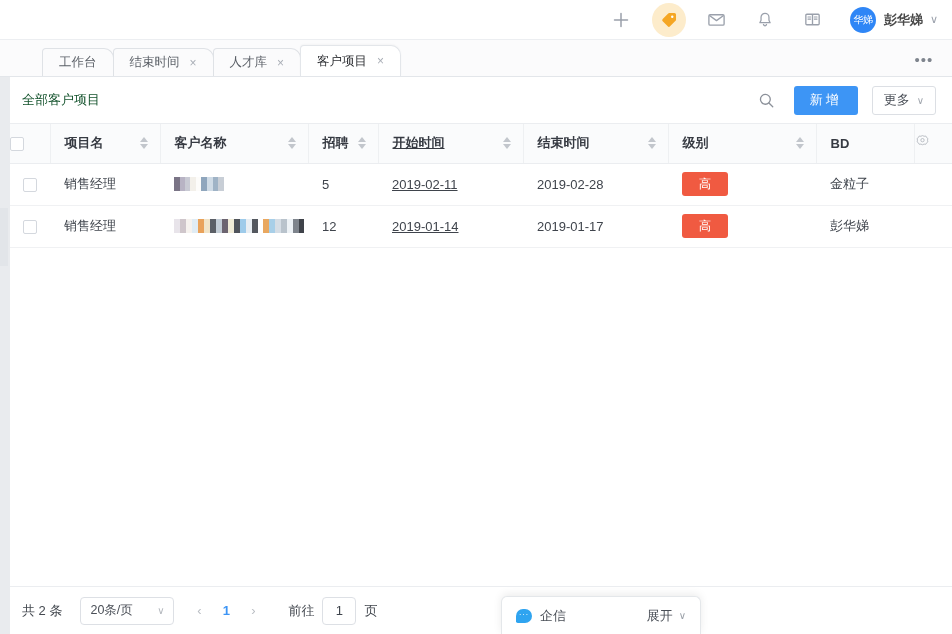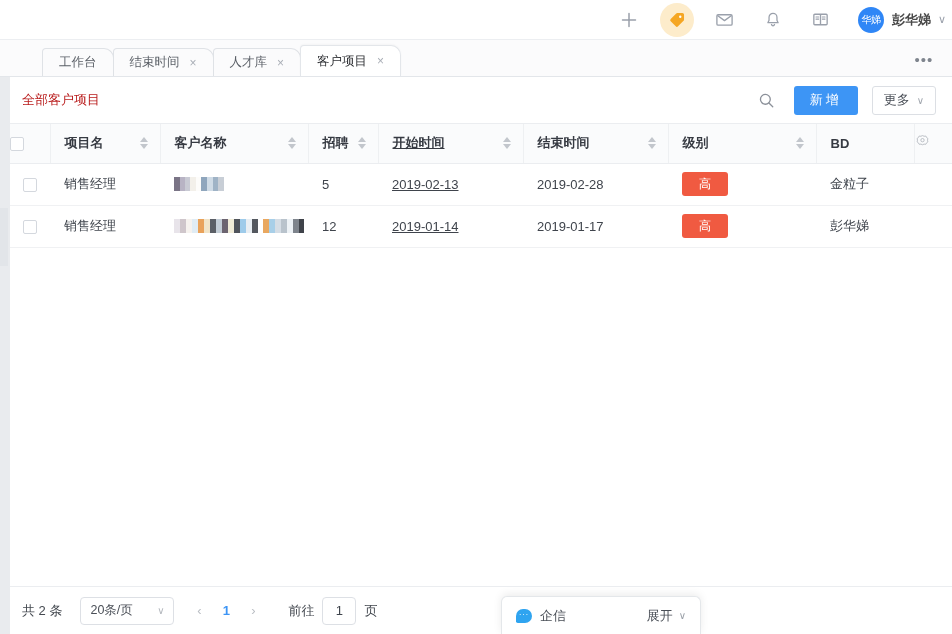--- a/index.html
+++ b/index.html
@@ -27,21 +27,21 @@
   .topbar {
     position: absolute;
     left: 0; top: 0;
     width: 952px; height: 40px;
     background: #ffffff;
     border-bottom: 1px solid #eceef1;
     display: flex;
     align-items: center;
     justify-content: flex-end;
     box-sizing: border-box;
-    padding-right: 6px;
+    padding-right: 14px;
   }
   .topicon {
     width: 34px; height: 34px;
     margin-left: 14px;
     display: flex;
     align-items: center;
     justify-content: center;
     color: #9aa0ab;
     border-radius: 50%;
     position: relative;
@@ -167,21 +167,21 @@
     position: relative;
     height: 47px;
     border-bottom: 1px solid #ebedf0;
     display: flex;
     align-items: center;
     padding: 0 16px 0 12px;
     box-sizing: border-box;
   }
   .toolbar-title {
     font-size: 13px;
-    color: #b91c1c;
+    color: #14532d;
   }
   .toolbar-right {
     margin-left: auto;
     display: flex;
     align-items: center;
   }
   .search-btn {
     width: 26px; height: 26px;
     display: flex;
     align-items: center;
@@ -638,21 +638,21 @@
                 <span style="width:5px;background:#c9cad4"></span>
                 <span style="width:6px;background:#f3f0ea"></span>
                 <span style="width:5px;background:#fdfcfa"></span>
                 <span style="width:6px;background:#8fa6bd"></span>
                 <span style="width:6px;background:#cfdbe6"></span>
                 <span style="width:5px;background:#9fb3c6"></span>
                 <span style="width:6px;background:#c8ced6"></span>
               </span>
             </td>
             <td class="col-hire">5</td>
-            <td class="col-start">2019-02-13</td>
+            <td class="col-start">2019-02-11</td>
             <td class="col-end">2019-02-28</td>
             <td class="col-level">
               <span class="level-badge">高</span>
             </td>
             <td class="col-bd">金粒子</td>
             <td class="col-gear"></td>
           </tr>
           <tr>
             <td class="col-check">
               <span class="chk"></span>

